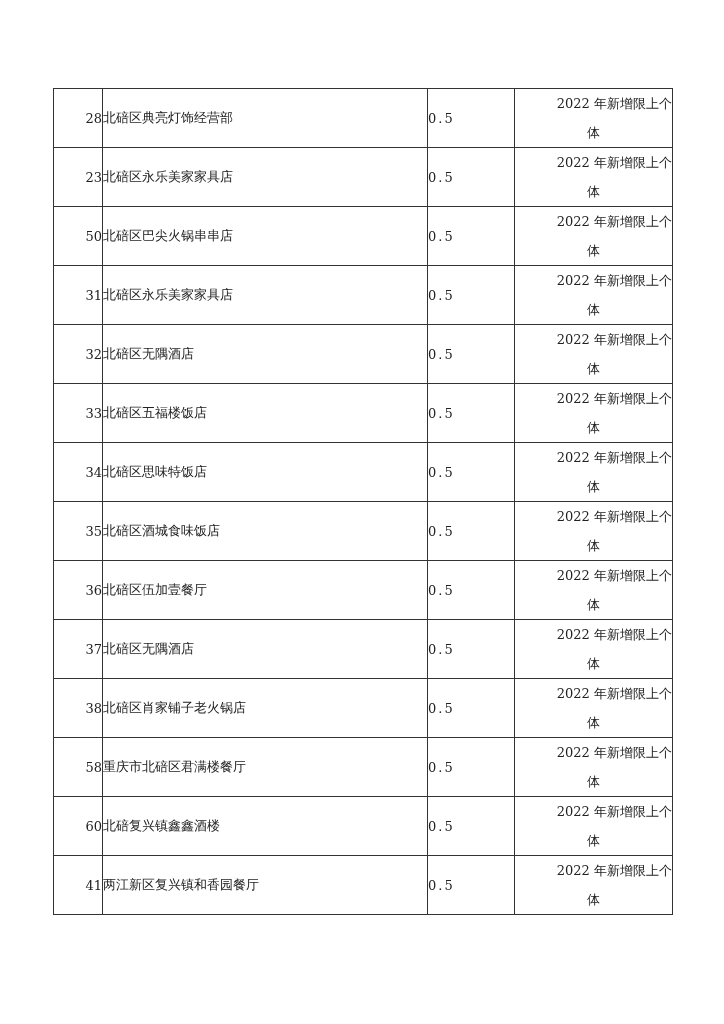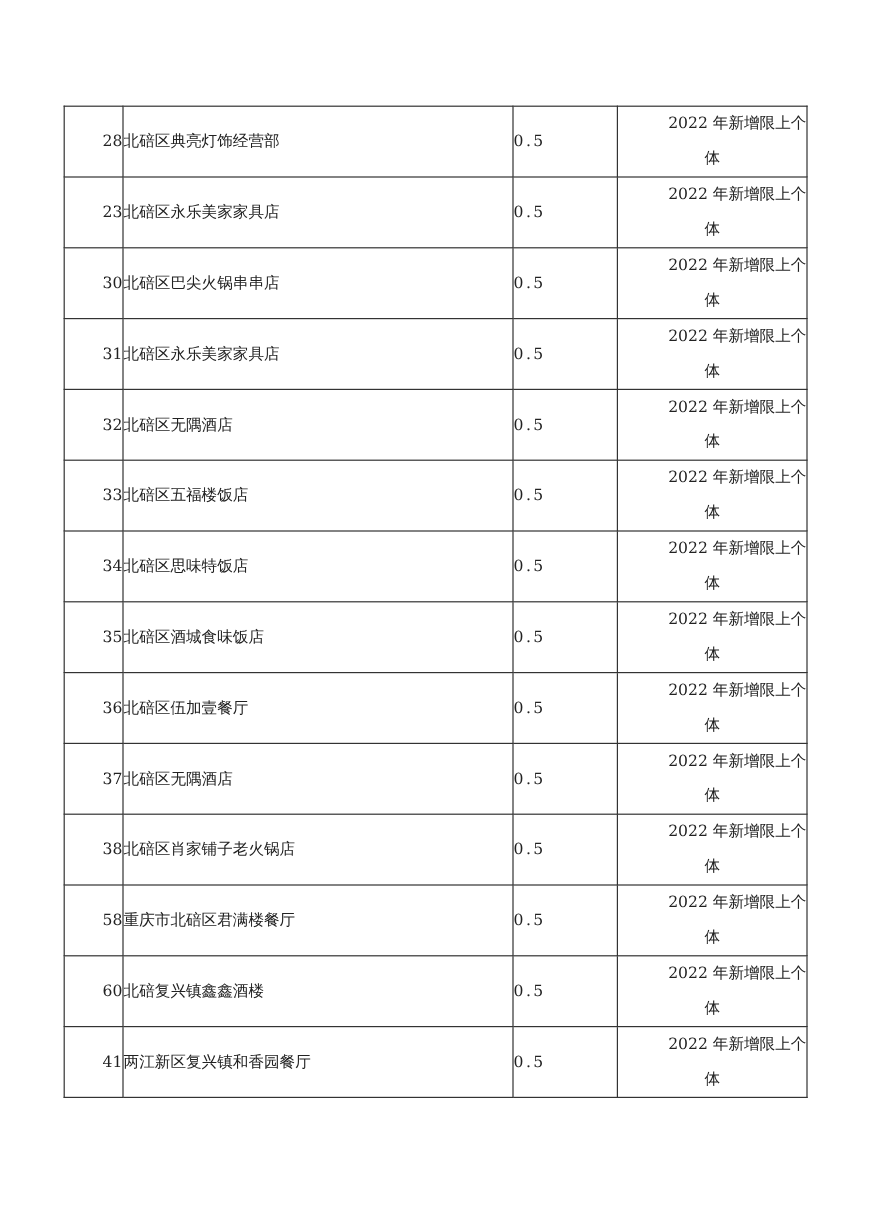--- a/index.html
+++ b/index.html
@@ -37,21 +37,21 @@
     <tr>
         <td class="c-no">23</td>
         <td class="c-name">北碚区永乐美家家具店</td>
         <td class="c-amt">0.5</td>
         <td class="c-note">
           <span class="note-line1">2022 年新增限上个</span>
           <span class="note-line2">体</span>
         </td>
       </tr>
     <tr>
-        <td class="c-no">30</td>
+        <td class="c-no">50</td>
         <td class="c-name">北碚区巴尖火锅串串店</td>
         <td class="c-amt">0.5</td>
         <td class="c-note">
           <span class="note-line1">2022 年新增限上个</span>
           <span class="note-line2">体</span>
         </td>
       </tr>
     <tr>
         <td class="c-no">31</td>
         <td class="c-name">北碚区永乐美家家具店</td>

